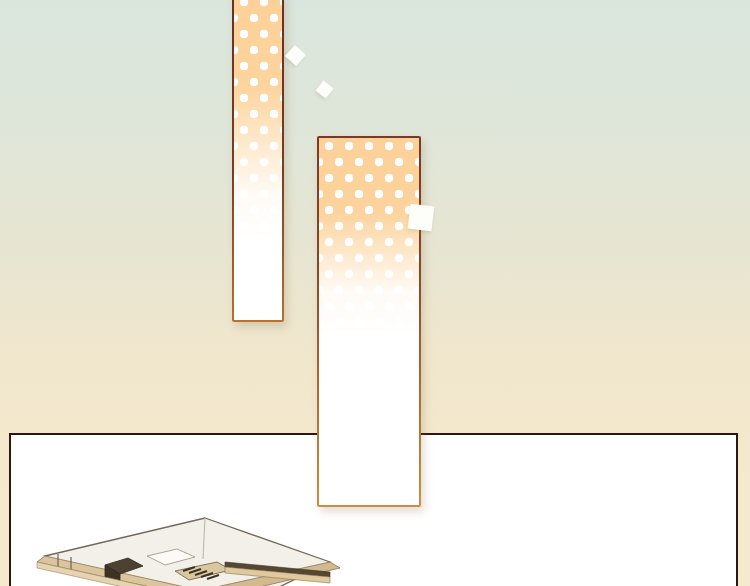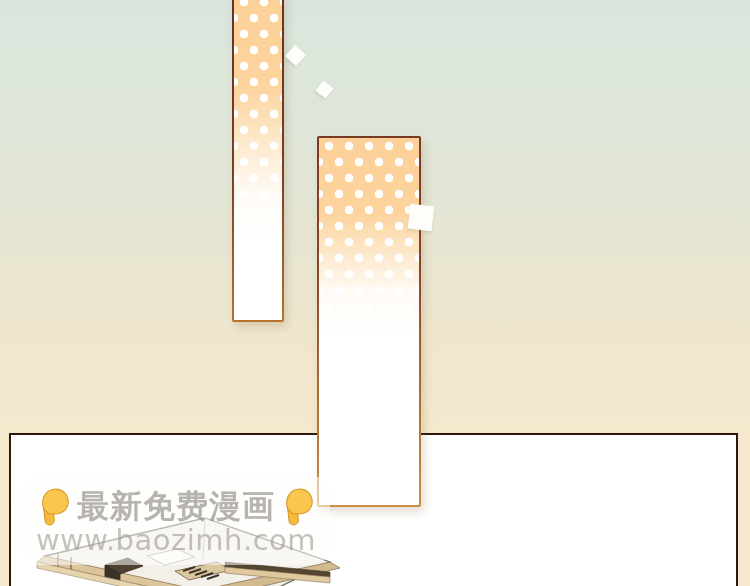--- a/index.html
+++ b/index.html
@@ -113,28 +113,14 @@
         <line x1="182" y1="72" x2="194" y2="68"></line>
       </g>
 
       <polygon points="200,55 305,65 305,70 200,60" fill="#564733" stroke="#3a3023" stroke-width="0.6"></polygon>
       <polygon points="200,60 305,70 305,76 200,66" fill="#e0c99e" stroke="#8a7455" stroke-width="0.6"></polygon>
 
       <polygon points="12,55 170,90 170,96 12,61" fill="#e6d4ae" stroke="#9a8766" stroke-width="0.6"></polygon>
     </svg>
   </div>
 
-  <div class="watermark">
-    <div class="wm-row1">
-      <svg class="finger" viewBox="0 0 40 48" xmlns="http://www.w3.org/2000/svg">
-        <path d="M13,46 c-3,0 -5.5,-2.4 -5.5,-5.4 L7.5,24 l11,0 0,16.6 c0,3 -2.5,5.4 -5.5,5.4 z" fill="#f6ba3d" stroke="#d99a2b" stroke-width="1.4"></path>
-        <path d="M7.5,27 c-3,-12 3.5,-23 14.5,-23 c10,0 16.5,7.5 15.5,17 c-0.9,8.6 -8.5,13.5 -17.5,12.5 l-7,-1 z" fill="#fbc64e" stroke="#d99a2b" stroke-width="1.4"></path>
-      </svg>
-      <span class="wm-title">最新免费漫画</span>
-      <svg class="finger" viewBox="0 0 40 48" xmlns="http://www.w3.org/2000/svg">
-        <path d="M13,46 c-3,0 -5.5,-2.4 -5.5,-5.4 L7.5,24 l11,0 0,16.6 c0,3 -2.5,5.4 -5.5,5.4 z" fill="#f6ba3d" stroke="#d99a2b" stroke-width="1.4"></path>
-        <path d="M7.5,27 c-3,-12 3.5,-23 14.5,-23 c10,0 16.5,7.5 15.5,17 c-0.9,8.6 -8.5,13.5 -17.5,12.5 l-7,-1 z" fill="#fbc64e" stroke="#d99a2b" stroke-width="1.4"></path>
-      </svg>
-    </div>
-    <div class="wm-url">www.baozimh.com</div>
-  </div>
 
 </div>
 
 </body></html>

